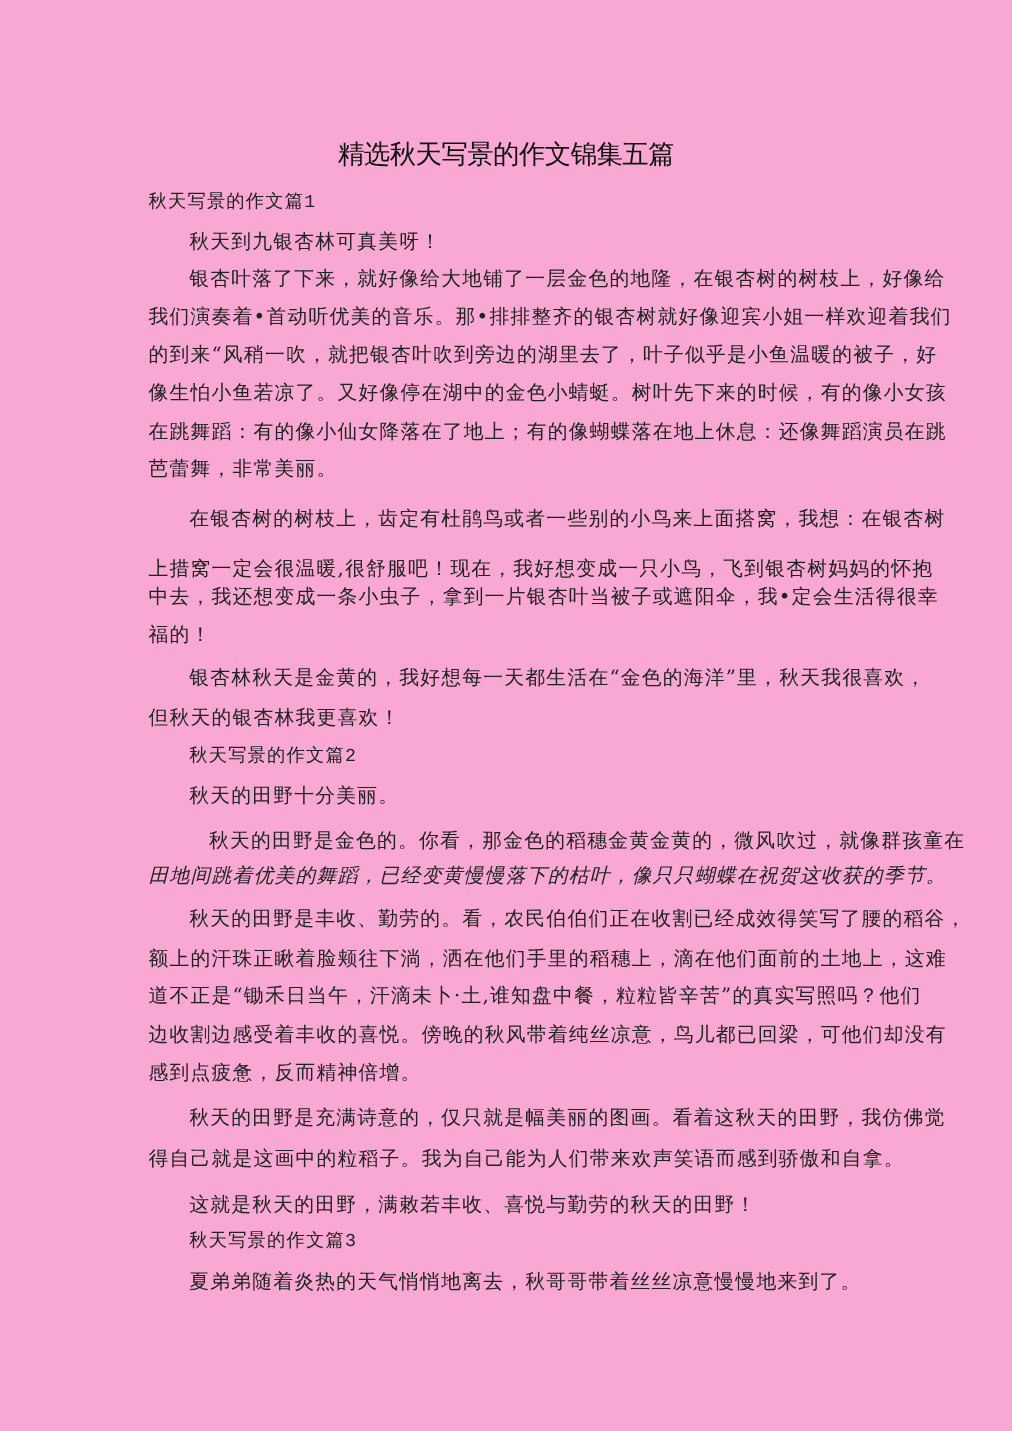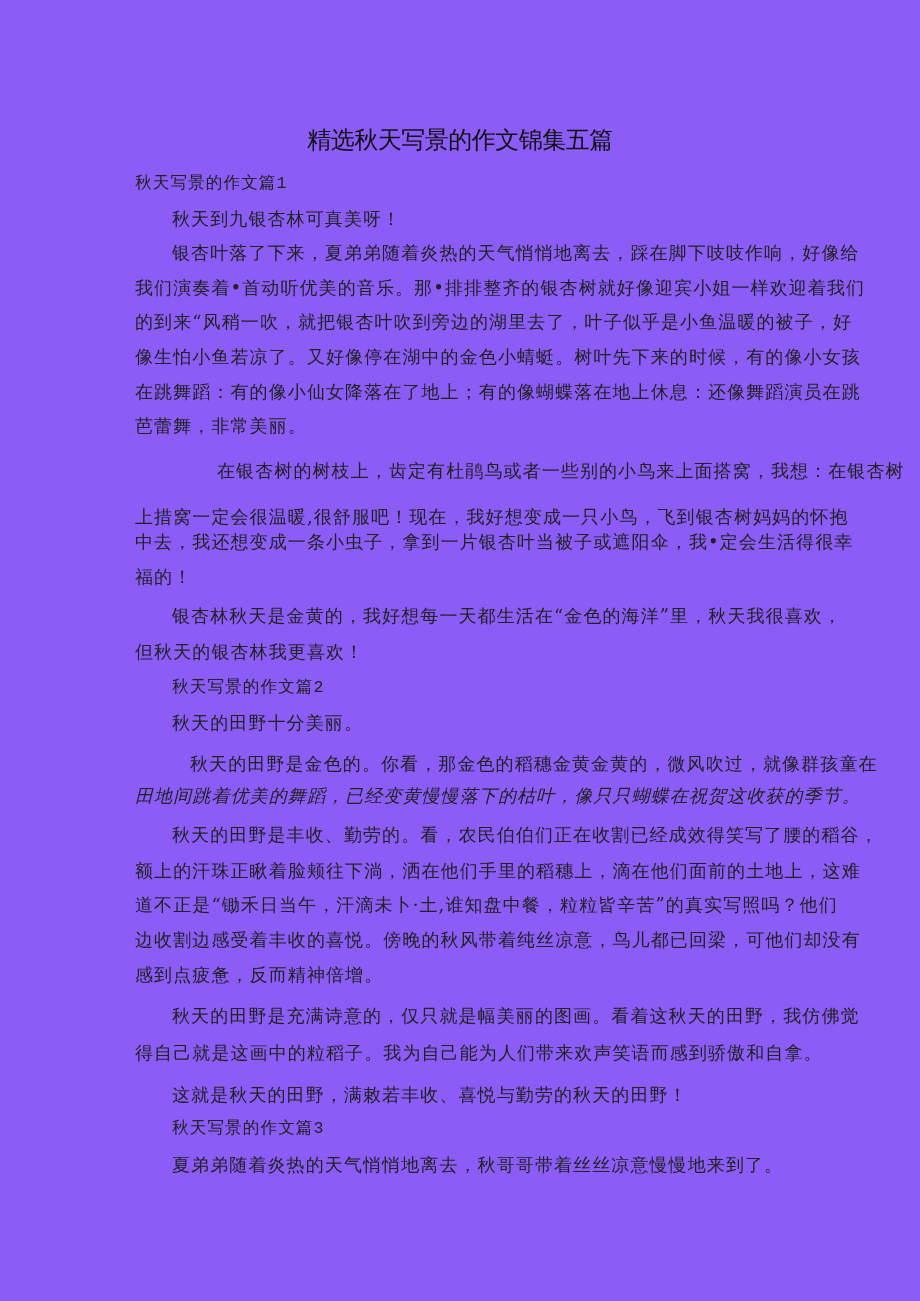--- a/index.html
+++ b/index.html
@@ -1,40 +1,40 @@
 <!DOCTYPE html>
 <html><head>
 <meta charset="utf-8">
 <style>
   html, body { margin: 0; padding: 0; background: #ffffff; }
   body { width: 920px; height: 1301px; position: relative; overflow: hidden;
          font-family: "DejaVu Serif", "Liberation Serif", serif; color: #1a1a1a; }
-  .page { position: absolute; left: 0; top: 0; width: 920px; height: 1301px; background: #8b5cf6; }
+  .page { position: absolute; left: 0; top: 0; width: 920px; height: 1301px; background: #f9a8d4; }
   .title { position: absolute; left: 0; width: 920px; top: 124px; text-align: center;
            font-family: "DejaVu Sans", "Liberation Sans", sans-serif; font-size: 24px;
            color: #111; letter-spacing: -0.5px; }
   .line { position: absolute; left: 135px; font-size: 18px; white-space: nowrap; color: #222; letter-spacing: 1.1px; }
   .line.ind { left: 172px; }
   .heading { font-size: 16.6px; font-family: Liberation Mono, monospace; }
 </style>
 </head>
 <body>
 
 <div class="page">
   <div class="title">精选秋天写景的作文锦集五篇</div>
   <div id="lines">
       <div class="line heading" style="top: 172px;">秋天写景的作文篇1</div>
       <div class="line ind" style="top: 207px;">秋天到九银杏林可真美呀！</div>
-      <div class="line ind" style="top: 241px;">银杏叶落了下来，夏弟弟随着炎热的天气悄悄地离去，踩在脚下吱吱作响，好像给</div>
+      <div class="line ind" style="top: 241px;">银杏叶落了下来，就好像给大地铺了一层金色的地隆，在银杏树的树枝上，好像给</div>
       <div class="line" style="top: 276px;">我们演奏着•首动听优美的音乐。那•排排整齐的银杏树就好像迎宾小姐一样欢迎着我们</div>
       <div class="line" style="top: 310px;">的到来“风稍一吹，就把银杏叶吹到旁边的湖里去了，叶子似乎是小鱼温暖的被子，好</div>
       <div class="line" style="top: 345px;">像生怕小鱼若凉了。又好像停在湖中的金色小蜻蜓。树叶先下来的时候，有的像小女孩</div>
       <div class="line" style="top: 380px;">在跳舞蹈：有的像小仙女降落在了地上；有的像蝴蝶落在地上休息：还像舞蹈演员在跳</div>
       <div class="line" style="top: 414px;">芭蕾舞，非常美丽。</div>
-      <div class="line ind" style="top: 459px; margin-left: 45px;">在银杏树的树枝上，齿定有杜鹃鸟或者一些别的小鸟来上面搭窝，我想：在银杏树</div>
+      <div class="line ind" style="top: 459px;">在银杏树的树枝上，齿定有杜鹃鸟或者一些别的小鸟来上面搭窝，我想：在银杏树</div>
       <div class="line" style="top: 494px; margin-top: 11px;">上措窝一定会很温暖,很舒服吧！现在，我好想变成一只小鸟，飞到银杏树妈妈的怀抱</div>
       <div class="line" style="top: 530px;">中去，我还想变成一条小虫子，拿到一片银杏叶当被子或遮阳伞，我•定会生活得很幸</div>
       <div class="line" style="top: 565px;">福的！</div>
       <div class="line ind" style="top: 604px;">银杏林秋天是金黄的，我好想每一天都生活在“金色的海洋”里，秋天我很喜欢，</div>
       <div class="line" style="top: 640px;">但秋天的银杏林我更喜欢！</div>
       <div class="line ind heading" style="top: 676px;">秋天写景的作文篇2</div>
       <div class="line ind" style="top: 711px; text-align: center;">秋天的田野十分美丽。</div>
       <div class="line ind" style="top: 752px; margin-left: 18px;">秋天的田野是金色的。你看，那金色的稻穗金黄金黄的，微风吹过，就像群孩童在</div>
       <div class="line" style="top: 784px; font-style: italic;">田地间跳着优美的舞蹈，已经变黄慢慢落下的枯叶，像只只蝴蝶在祝贺这收获的季节。</div>
       <div class="line ind" style="top: 823px;">秋天的田野是丰收、勤劳的。看，农民伯伯们正在收割已经成效得笑写了腰的稻谷，</div>

